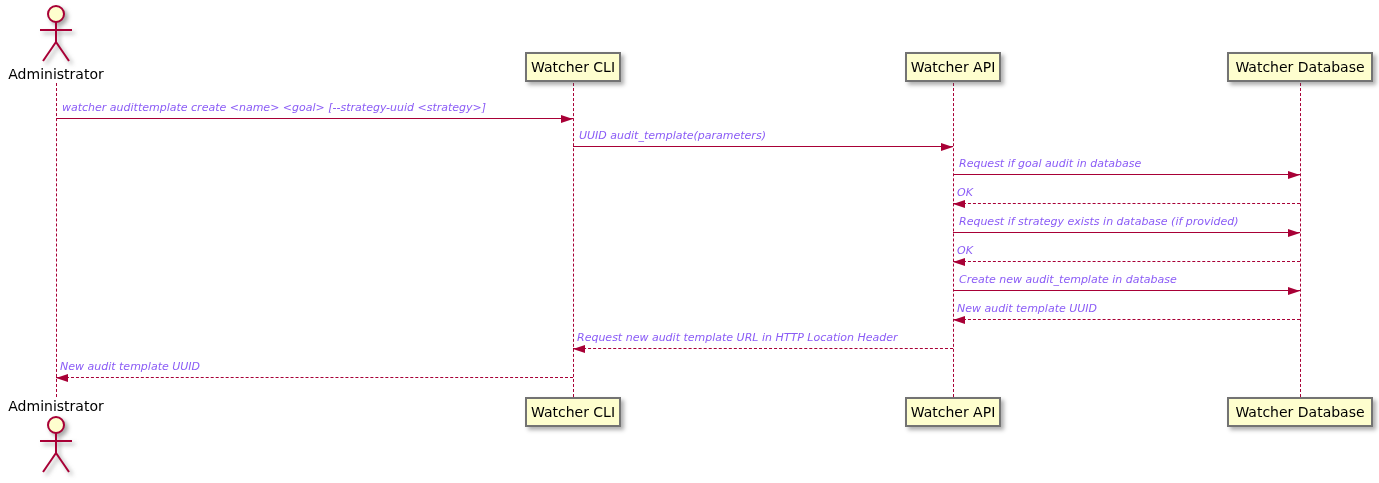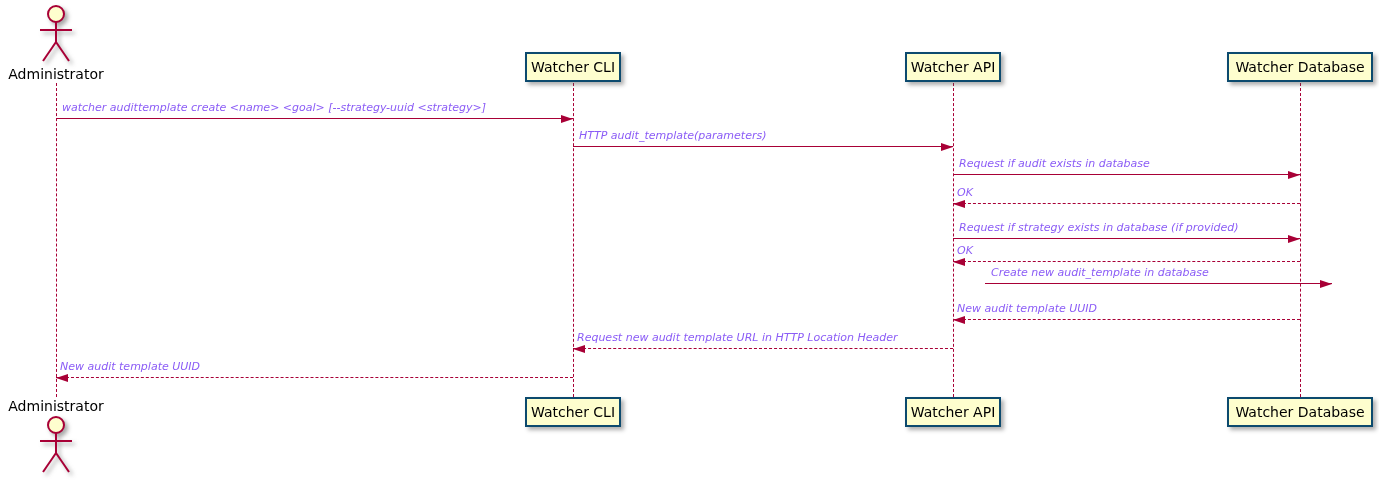--- a/index.html
+++ b/index.html
@@ -21,21 +21,21 @@
     width: 0;
     border-left: 1px dashed #A80036;
     top: 83px;
     height: 314px;
   }
   .participant {
     position: absolute;
     box-sizing: border-box;
     height: 30px;
     background: #FEFECE;
-    border: 2px solid #0c4a6e;
+    border: 2px solid #737373;
     box-shadow: 3px 3px 4px rgba(80,80,80,0.45);
     display: flex;
     align-items: center;
     justify-content: center;
     font-size: 14px;
     color: #000000;
     white-space: nowrap;
   }
   .actor-label {
     position: absolute;
@@ -111,50 +111,50 @@
   <div class="participant" style="left:905px;  top:52px; width:96px;">Watcher API</div>
   <div class="participant" style="left:1227px; top:52px; width:146px;">Watcher Database</div>
 
   <div class="message dir-right style-solid" style="left:56px; top:100px; width:517px;">
     <span class="msg-label">watcher audittemplate create &lt;name&gt; &lt;goal&gt; [--strategy-uuid &lt;strategy&gt;]</span>
     <div class="msg-line"></div>
     <div class="arrowhead"></div>
   </div>
 
   <div class="message dir-right style-solid" style="left:573px; top:128px; width:380px;">
-    <span class="msg-label">HTTP audit_template(parameters)</span>
+    <span class="msg-label">UUID audit_template(parameters)</span>
     <div class="msg-line"></div>
     <div class="arrowhead"></div>
   </div>
 
   <div class="message dir-right style-solid" style="left:953px; top:156px; width:347px;">
-    <span class="msg-label">Request if audit exists in database</span>
+    <span class="msg-label">Request if goal audit in database</span>
     <div class="msg-line"></div>
     <div class="arrowhead"></div>
   </div>
 
   <div class="message dir-left style-dashed" style="left:953px; top:185px; width:347px;">
     <span class="msg-label">OK</span>
     <div class="msg-line"></div>
     <div class="arrowhead"></div>
   </div>
 
-  <div class="message dir-right style-solid" style="left:953px; top:220px; width:347px;">
+  <div class="message dir-right style-solid" style="left:953px; top:214px; width:347px;">
     <span class="msg-label">Request if strategy exists in database (if provided)</span>
     <div class="msg-line"></div>
     <div class="arrowhead"></div>
   </div>
 
   <div class="message dir-left style-dashed" style="left:953px; top:243px; width:347px;">
     <span class="msg-label">OK</span>
     <div class="msg-line"></div>
     <div class="arrowhead"></div>
   </div>
 
-  <div class="message dir-right style-solid" style="left:953px; top:265px; width:347px;margin-left:32px;">
+  <div class="message dir-right style-solid" style="left:953px; top:272px; width:347px;">
     <span class="msg-label">Create new audit_template in database</span>
     <div class="msg-line"></div>
     <div class="arrowhead"></div>
   </div>
 
   <div class="message dir-left style-dashed" style="left:953px; top:301px; width:347px;">
     <span class="msg-label">New audit template UUID</span>
     <div class="msg-line"></div>
     <div class="arrowhead"></div>
   </div>

